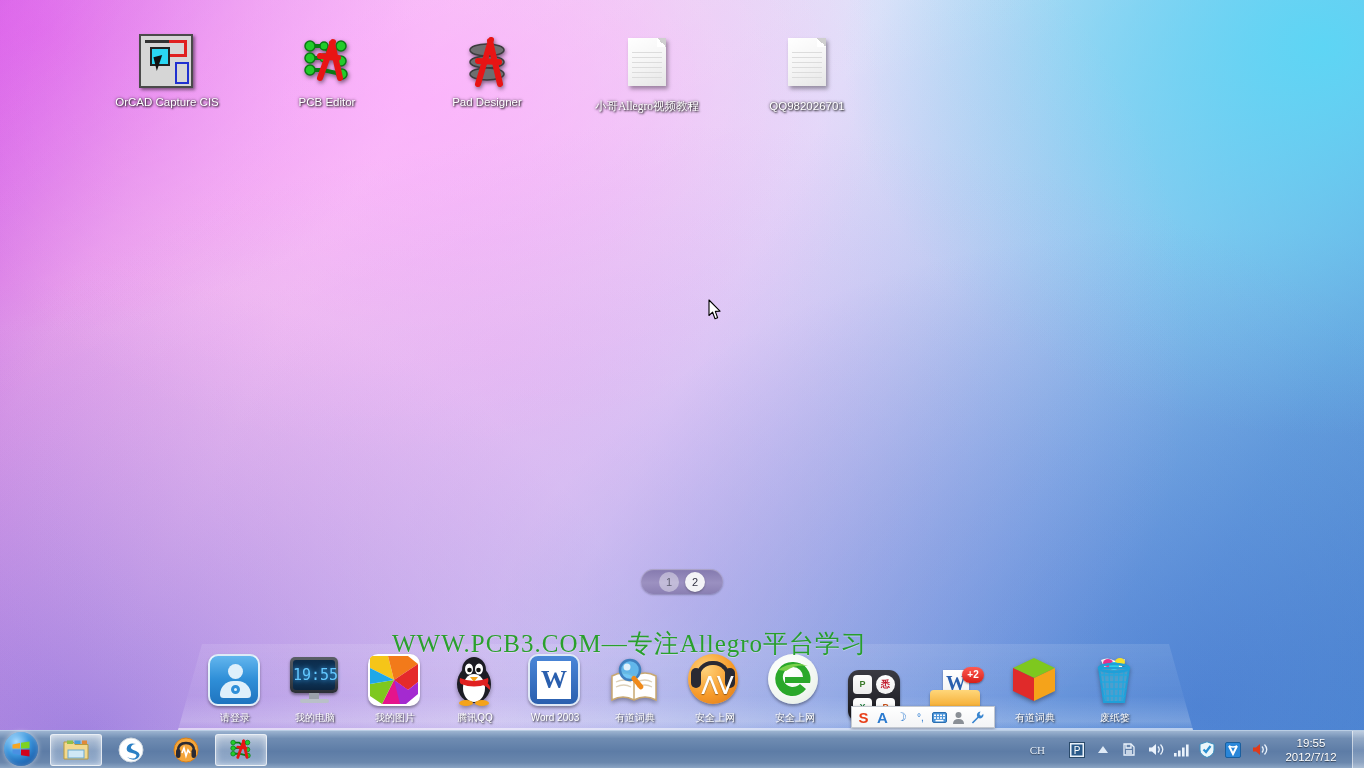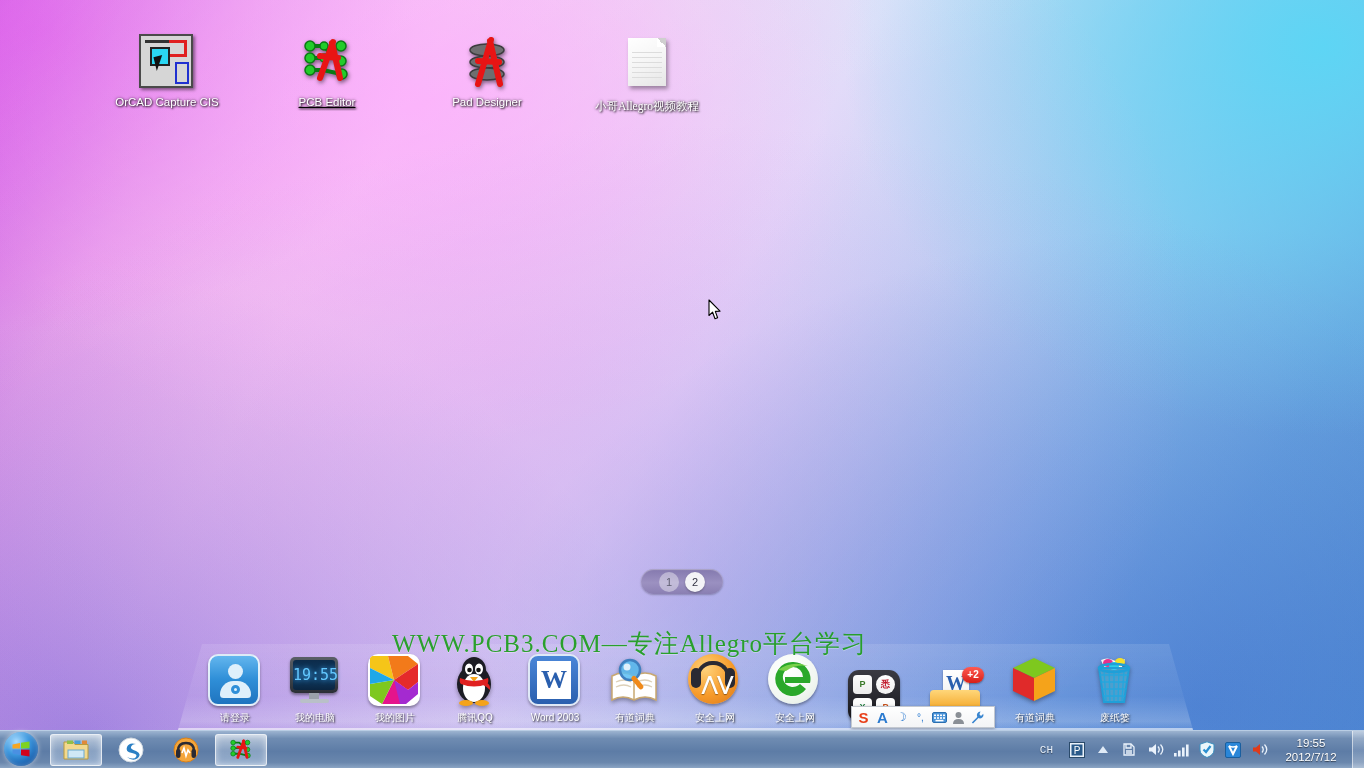--- a/index.html
+++ b/index.html
@@ -249,22 +249,22 @@
     border:1px solid rgba(255,255,255,.35);
   }
   .task-btn.active{
     background:linear-gradient(180deg,rgba(255,255,255,.50) 0%,rgba(224,236,250,.34) 50%,rgba(200,220,245,.42) 100%);
     border:1px solid rgba(255,255,255,.75);
     box-shadow:inset 0 0 7px rgba(255,255,255,.55);
   }
   .task-btn.idle{ background:transparent; border-color:transparent; }
 
   #tray{ margin-left:auto; display:flex; align-items:center; height:100%; }
-  #tray-lang{ color:#e9f1fa; font-size:11px; font-family:Liberation Mono, monospace;
-    margin-right:11px; text-shadow:0 1px 1px rgba(0,0,0,.5); }
+  #tray-lang{ color:#e9f1fa; font-size:11px; font-family:Liberation Serif, serif;
+    margin-right:19px; text-shadow:0 1px 1px rgba(0,0,0,.5); }
   .tray-ic{ width:20px;height:20px;margin:0 3px;display:flex;align-items:center;justify-content:center; }
   #clock{
     width:74px; text-align:center; color:#ffffff; font-size:11.5px; line-height:14px;
     font-family:"Liberation Sans",sans-serif; text-shadow:0 1px 1px rgba(0,0,0,.55);
     margin:0 2px;
   }
   #show-desktop{
     width:12px;height:100%;margin-left:2px;
     background:linear-gradient(180deg,rgba(255,255,255,.35) 0%,rgba(220,232,248,.18) 50%,rgba(255,255,255,.30) 100%);
     border-left:1px solid rgba(255,255,255,.55);
@@ -289,21 +289,21 @@
           <div class="tr2"></div>
           <div class="tr3"></div>
         <div class="chip"></div>
           <div class="bl"></div>
           <div class="cur"></div>
       </div>
     </div>
     <div class="label">OrCAD Capture CIS</div>
   </div>
 
-  <div class="desk-icon" style="left:223px;top:0;text-decoration:underline;">
+  <div class="desk-icon" style="left:223px;top:0;">
     <div class="glyph ic-allegro">
       <svg width="56" height="56" viewBox="0 0 56 56">
         <g stroke="#0a7a14" stroke-width="4" fill="none">
           <path d="M10 12 L24 12 L40 26"></path>
           <path d="M10 24 L24 24 L40 12"></path>
           <path d="M10 36 L24 36 L42 40"></path>
         </g>
         <g fill="#22cc2a" stroke="#0a7a14" stroke-width="1.5">
           <circle cx="11" cy="12" r="5"></circle>
             <circle cx="11" cy="24" r="5"></circle>
@@ -341,20 +341,33 @@
           <div class="ln" style="top:19px"></div>
         <div class="ln" style="top:24px"></div>
           <div class="ln" style="top:29px"></div>
         <div class="ln" style="top:34px"></div>
           <div class="ln" style="top:39px"></div>
       </div>
     </div>
     <div class="label">小哥Allegro视频教程</div>
   </div>
 
+  <div class="desk-icon" style="left:703px;top:0;">
+    <div class="glyph">
+      <div class="ic-doc">
+        <div class="ln" style="top:14px"></div>
+          <div class="ln" style="top:19px"></div>
+        <div class="ln" style="top:24px"></div>
+          <div class="ln" style="top:29px"></div>
+        <div class="ln" style="top:34px"></div>
+          <div class="ln" style="top:39px"></div>
+      </div>
+    </div>
+    <div class="label">QQ982026701</div>
+  </div>
 </div>
 
 <div id="page-indicator">
   <div class="pg-dot inactive">1</div>
   <div class="pg-dot active">2</div>
 </div>
 
 <div id="dock">
   <div id="dock-shelf"></div>
   <div id="dock-items">

